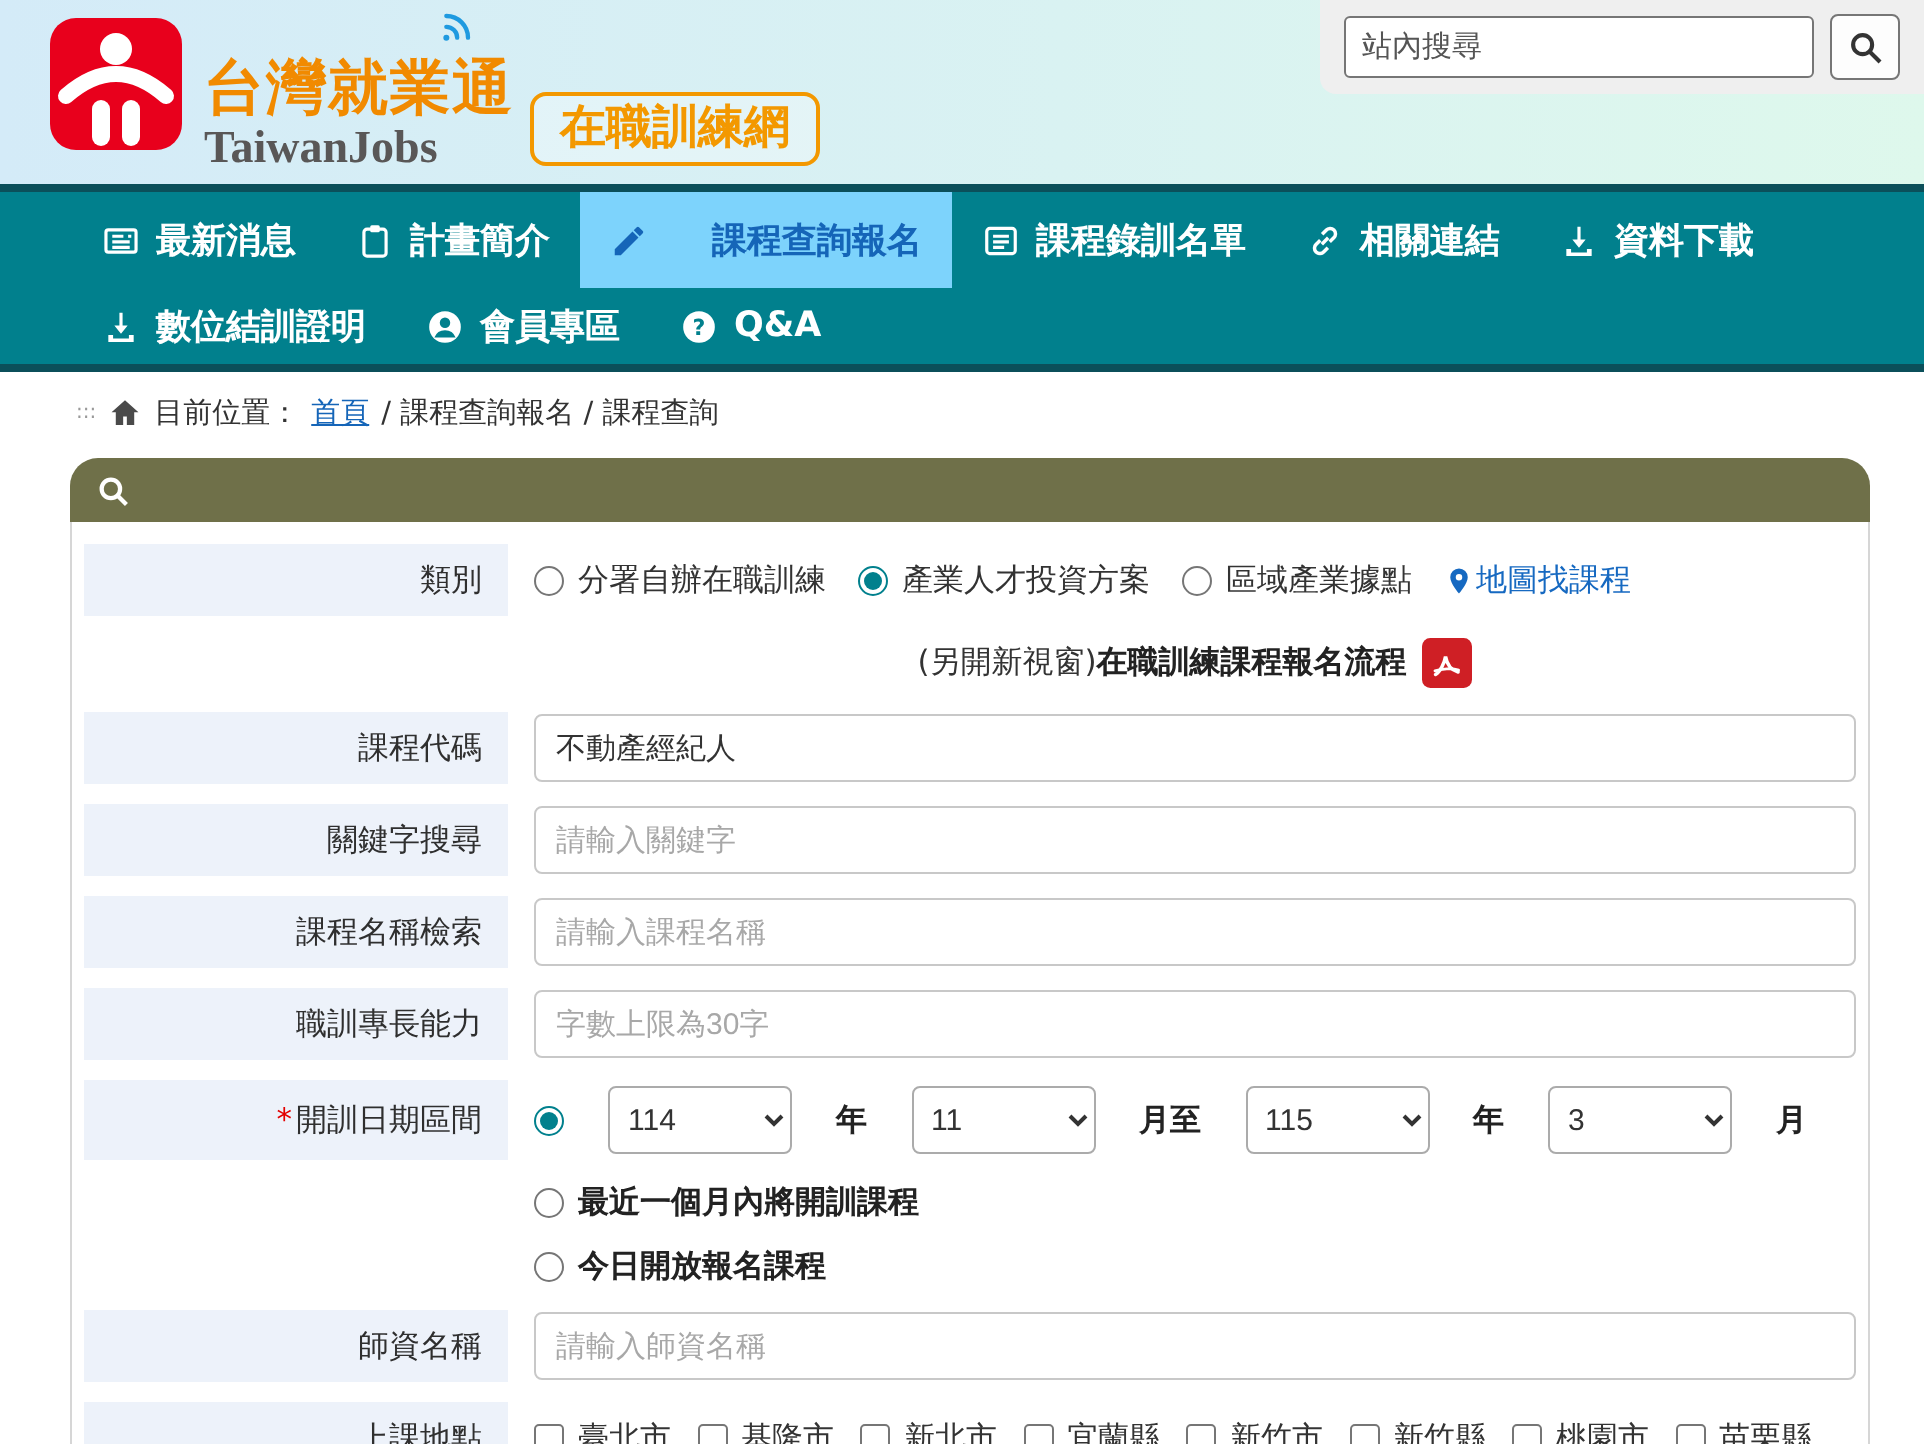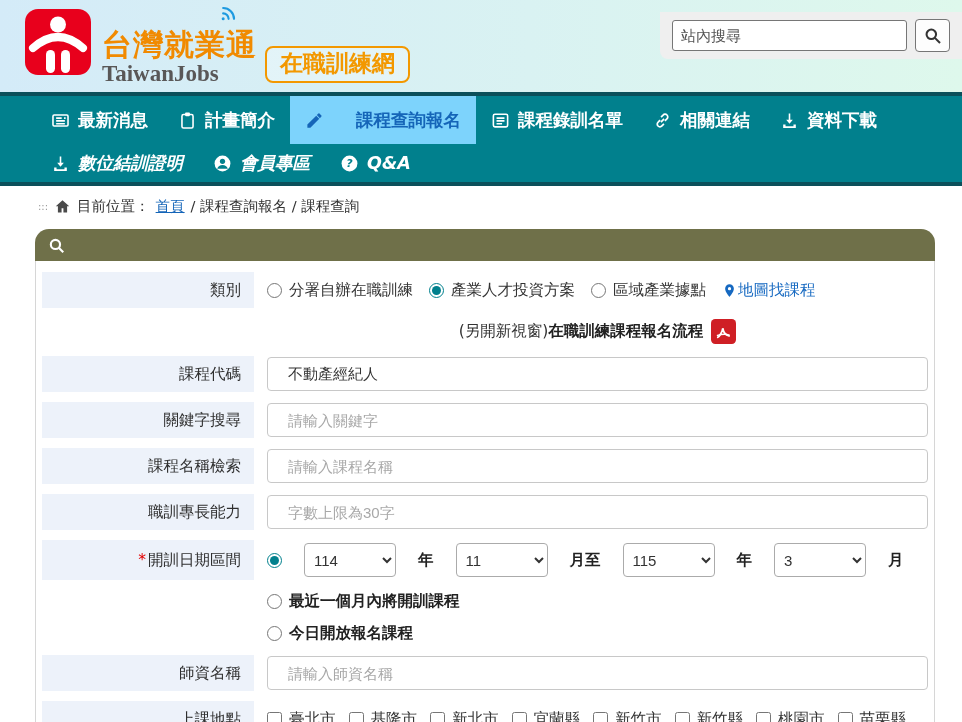--- a/index.html
+++ b/index.html
@@ -13,35 +13,35 @@
     background:linear-gradient(90deg,#d4ebf8 0%,#d9f2f2 55%,#def8ec 100%); }
   .logo-box { position:absolute; left:25px; top:9px; width:66px; height:66px; }
   .brand { position:absolute; left:102px; top:28px; line-height:1.1; }
   .brand-title { color:#f18a00; font-size:30px; font-weight:bold; letter-spacing:1px; }
   .brand-sub { color:#595757; font-size:23px; font-weight:bold;
     font-family:"Liberation Serif","DejaVu Serif",serif; }
   .signal { position:absolute; left:219px; top:3px; width:20px; height:20px; }
   .badge { position:absolute; left:265px; top:46px; border:2px solid #f39800;
     color:#f39800; font-size:23px; padding:0 13px 2px; border-radius:8px;
     font-weight:600; background:rgba(255,255,255,.3); }
-  .search-area { position:absolute; right:0; top:12px; width:302px; height:47px;
+  .search-area { position:absolute; right:0; top:0; width:302px; height:47px;
     background:#efefef; border-radius:0 0 0 8px; display:flex; align-items:center;
     padding:0 12px; gap:8px; }
   .search-input { flex:1; height:31px; border:1px solid #767676; border-radius:3px;
     padding:0 8px; font-size:15px; background:#fff; color:#333; }
   .search-input::placeholder { color:#555; }
   .search-btn { width:35px; height:33px; border:1px solid #767676; border-radius:4px;
     background:#fdfdfd; display:flex; align-items:center; justify-content:center;
     color:#333; cursor:pointer; }
   .search-btn svg { width:19px; height:19px; }
   
   .nav { background:#01808d; border-top:4px solid #0b4f5a; border-bottom:4px solid #0b4f5a; }
   .nav-row { display:flex; align-items:stretch; padding-left:36px; }
   .nav-row1 { height:48px; }
-  .nav-row2 { height:38px;font-style:italic; }
+  .nav-row2 { height:38px; }
   .nav-item { display:flex; align-items:center; gap:8px; padding:0 15px;
     color:#fff; font-size:17.5px; font-weight:bold; cursor:pointer; white-space:nowrap; }
   .nav-item.active { background:#7dd3fc; color:#1565b8;gap:32px; }
   .nav-item svg { width:19px; height:19px; flex-shrink:0; }
   
   .breadcrumb { display:flex; align-items:center; gap:6px; padding:11px 0 9px 38px;
     font-size:14.5px; color:#333; }
   .breadcrumb .dots { color:#999; font-size:10px; letter-spacing:0; }
   .breadcrumb .home-ic { width:17px; height:17px; }
   .breadcrumb a { color:#1565b8; text-decoration:underline; cursor:pointer; }
@@ -55,21 +55,21 @@
   .frow { display:flex; margin-bottom:10px; }
   .flabel { width:212px; min-height:36px; background:#edf2fa; display:flex;
     align-items:center; justify-content:flex-end; padding-right:13px;
     font-size:15.5px; color:#2f2f2f; flex-shrink:0; }
   .flabel.tall { min-height:40px; }
   .flabel.empty { background:transparent; }
   .fcontent { flex:1; display:flex; align-items:center; padding-left:13px; gap:16px;
     font-size:15.5px; color:#333; }
   .req { color:#e30000; margin-right:2px; }
   .text-input { width:100%; height:34px; border:1px solid #c8c8c8; border-radius:4px;
-    padding:0 20px; font-size:15px; color:#333; }
+    padding:0 10px; font-size:15px; color:#333; }
   .text-input::placeholder { color:#a8a8a8; }
   input[type=radio], input[type=checkbox] { accent-color:#01808d; width:15px; height:15px; cursor:pointer; }
   .opt { display:flex; align-items:center; gap:7px; cursor:pointer; white-space:nowrap; }
   .opt.bold { font-weight:bold; color:#222; }
   .map-link { color:#1669c1; display:flex; align-items:center; gap:1px;
     text-decoration:none; cursor:pointer; }
   .map-link svg { width:15px; height:15px; }
   .note-bold { font-weight:bold; color:#222; }
   .note { gap:0;justify-content:center; }
   .pdf { width:25px; height:25px; margin-left:8px; cursor:pointer; }

